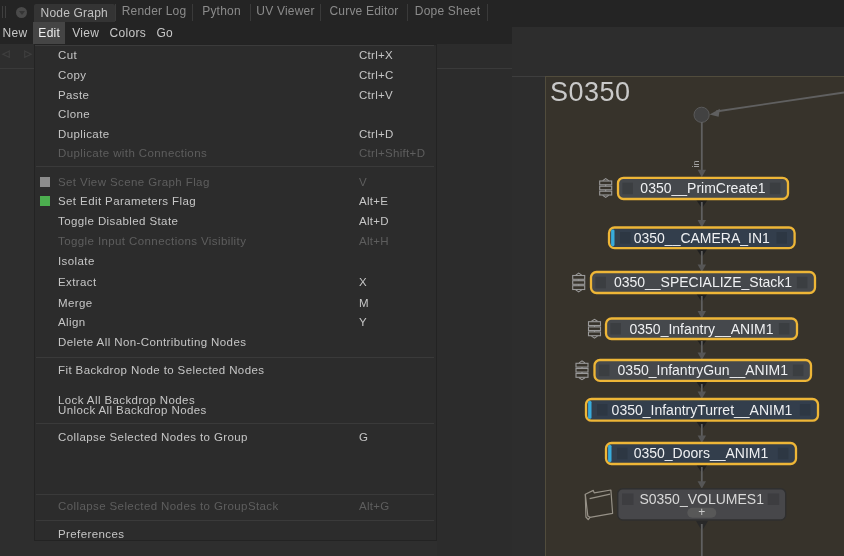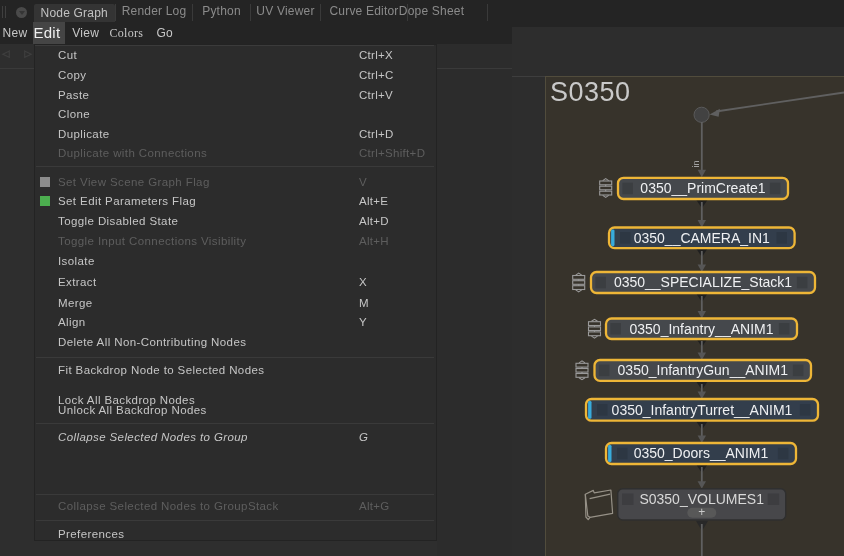--- a/index.html
+++ b/index.html
@@ -11,21 +11,21 @@
   .tabsep{top:4px;width:1px;height:17px;background:#3a3a3a;}
   .tablab{top:0;height:22px;line-height:23px;font-size:12px;color:#8b8b8b;text-align:center;letter-spacing:.2px;}
   #activetab{left:33.5px;top:3.5px;width:81.5px;height:18.5px;background:#343434;border-radius:2px 2px 0 0;
              font-size:12px;color:#c2c2c2;text-align:center;line-height:19px;letter-spacing:.2px;}
   .grip{top:6px;width:1.2px;height:11.5px;background:#3f3f3f;}
   #circlebtn{left:16px;top:7px;width:11.4px;height:11.4px;border-radius:50%;background:#4a4a4a;}
   #circlebtn:after{content:"";position:absolute;left:2.7px;top:4px;border-left:3px solid transparent;
        border-right:3px solid transparent;border-top:4px solid #353535;}
   .mbar{top:22px;height:22px;line-height:22px;font-size:12px;color:#c8c8c8;letter-spacing:.3px;}
   #editbox{left:33.4px;top:22px;width:31.8px;height:22px;background:#454545;color:#efefef;
-           line-height:22px;font-size:15px;letter-spacing:.3px;}
+           text-align:center;line-height:22px;font-size:12px;letter-spacing:.3px;}
   
   .tline{top:68px;height:1px;background:#3a3a3a;}
   
   #rp-top{left:512px;top:0;width:332px;height:27px;background:#242424;}
   #rp-bg{left:512px;top:27px;width:332px;height:529px;background:#2d2d2d;}
   #rp-line{left:512px;top:75.5px;width:332px;height:1.2px;background:#3e3e3e;}
   #backdrop{left:545px;top:76px;width:299px;height:480px;background:#37332b;
             border-left:1px solid #514c3c;border-top:1px solid #514c3c;}
   #bdlabel{left:550px;top:77px;font-size:27px;color:#c9c9c9;letter-spacing:.5px;}
   
@@ -195,27 +195,27 @@
   <div class="abs" id="activetab">Node Graph</div>
   <div class="abs tabsep" style="left:115px;"></div>
   <div class="abs tablab" style="left:116px;width:76px;">Render Log</div>
   <div class="abs tabsep" style="left:192px;"></div>
   <div class="abs tablab" style="left:193px;width:57px;">Python</div>
   <div class="abs tabsep" style="left:250px;"></div>
   <div class="abs tablab" style="left:251px;width:69px;">UV Viewer</div>
   <div class="abs tabsep" style="left:320px;"></div>
   <div class="abs tablab" style="left:321px;width:86px;">Curve Editor</div>
   <div class="abs tabsep" style="left:407px;"></div>
-  <div class="abs tablab" style="left:392px;width:79px;">Dope Sheet</div>
+  <div class="abs tablab" style="left:408px;width:79px;">Dope Sheet</div>
   <div class="abs tabsep" style="left:487px;"></div>
 
   <div class="abs mbar" style="left:2.6px;">New</div>
   <div class="abs" id="editbox">Edit</div>
   <div class="abs mbar" style="left:72.2px;">View</div>
-  <div class="abs mbar" style="left:109.5px;font-family:Liberation Serif, serif;">Colors</div>
+  <div class="abs mbar" style="left:109.5px;">Colors</div>
   <div class="abs mbar" style="left:156.4px;">Go</div>
 
   <div class="abs" id="menu">
     <div style="position:absolute;left:0;top:0;width:399px;height:1px;background:#3b3b3b;"></div>
     <div class="mi" style="top:0.2px;">Cut<span class="sc">Ctrl+X</span></div>
     <div class="mi" style="top:19.9px;">Copy<span class="sc">Ctrl+C</span></div>
     <div class="mi" style="top:39.5px;">Paste<span class="sc">Ctrl+V</span></div>
     <div class="mi" style="top:59.2px;">Clone</div>
     <div class="mi" style="top:78.6px;">Duplicate<span class="sc">Ctrl+D</span></div>
     <div class="mi dim" style="top:98px;">Duplicate with Connections<span class="sc">Ctrl+Shift+D</span></div>
@@ -229,18 +229,18 @@
     <div class="mi" style="top:205.8px;">Isolate</div>
     <div class="mi" style="top:227.3px;">Extract<span class="sc">X</span></div>
     <div class="mi" style="top:247.8px;">Merge<span class="sc">M</span></div>
     <div class="mi" style="top:267.2px;">Align<span class="sc">Y</span></div>
     <div class="mi" style="top:286.8px;">Delete All Non-Contributing Nodes</div>
     <div class="msep" style="top:312.3px;"></div>
     <div class="mi" style="top:315.4px;">Fit Backdrop Node to Selected Nodes</div>
     <div class="mi" style="top:345px;">Lock All Backdrop Nodes</div>
     <div class="mi" style="top:354.5px;">Unlock All Backdrop Nodes</div>
     <div class="msep" style="top:378.4px;"></div>
-    <div class="mi" style="top:382.3px;font-style:italic;">Collapse Selected Nodes to Group<span class="sc">G</span></div>
+    <div class="mi" style="top:382.3px;">Collapse Selected Nodes to Group<span class="sc">G</span></div>
     <div class="msep" style="top:449.2px;"></div>
     <div class="mi dim" style="top:450.7px;">Collapse Selected Nodes to GroupStack<span class="sc">Alt+G</span></div>
     <div class="msep" style="top:475.4px;"></div>
     <div class="mi" style="top:478.8px;">Preferences</div>
   </div>
 
 </body></html>

